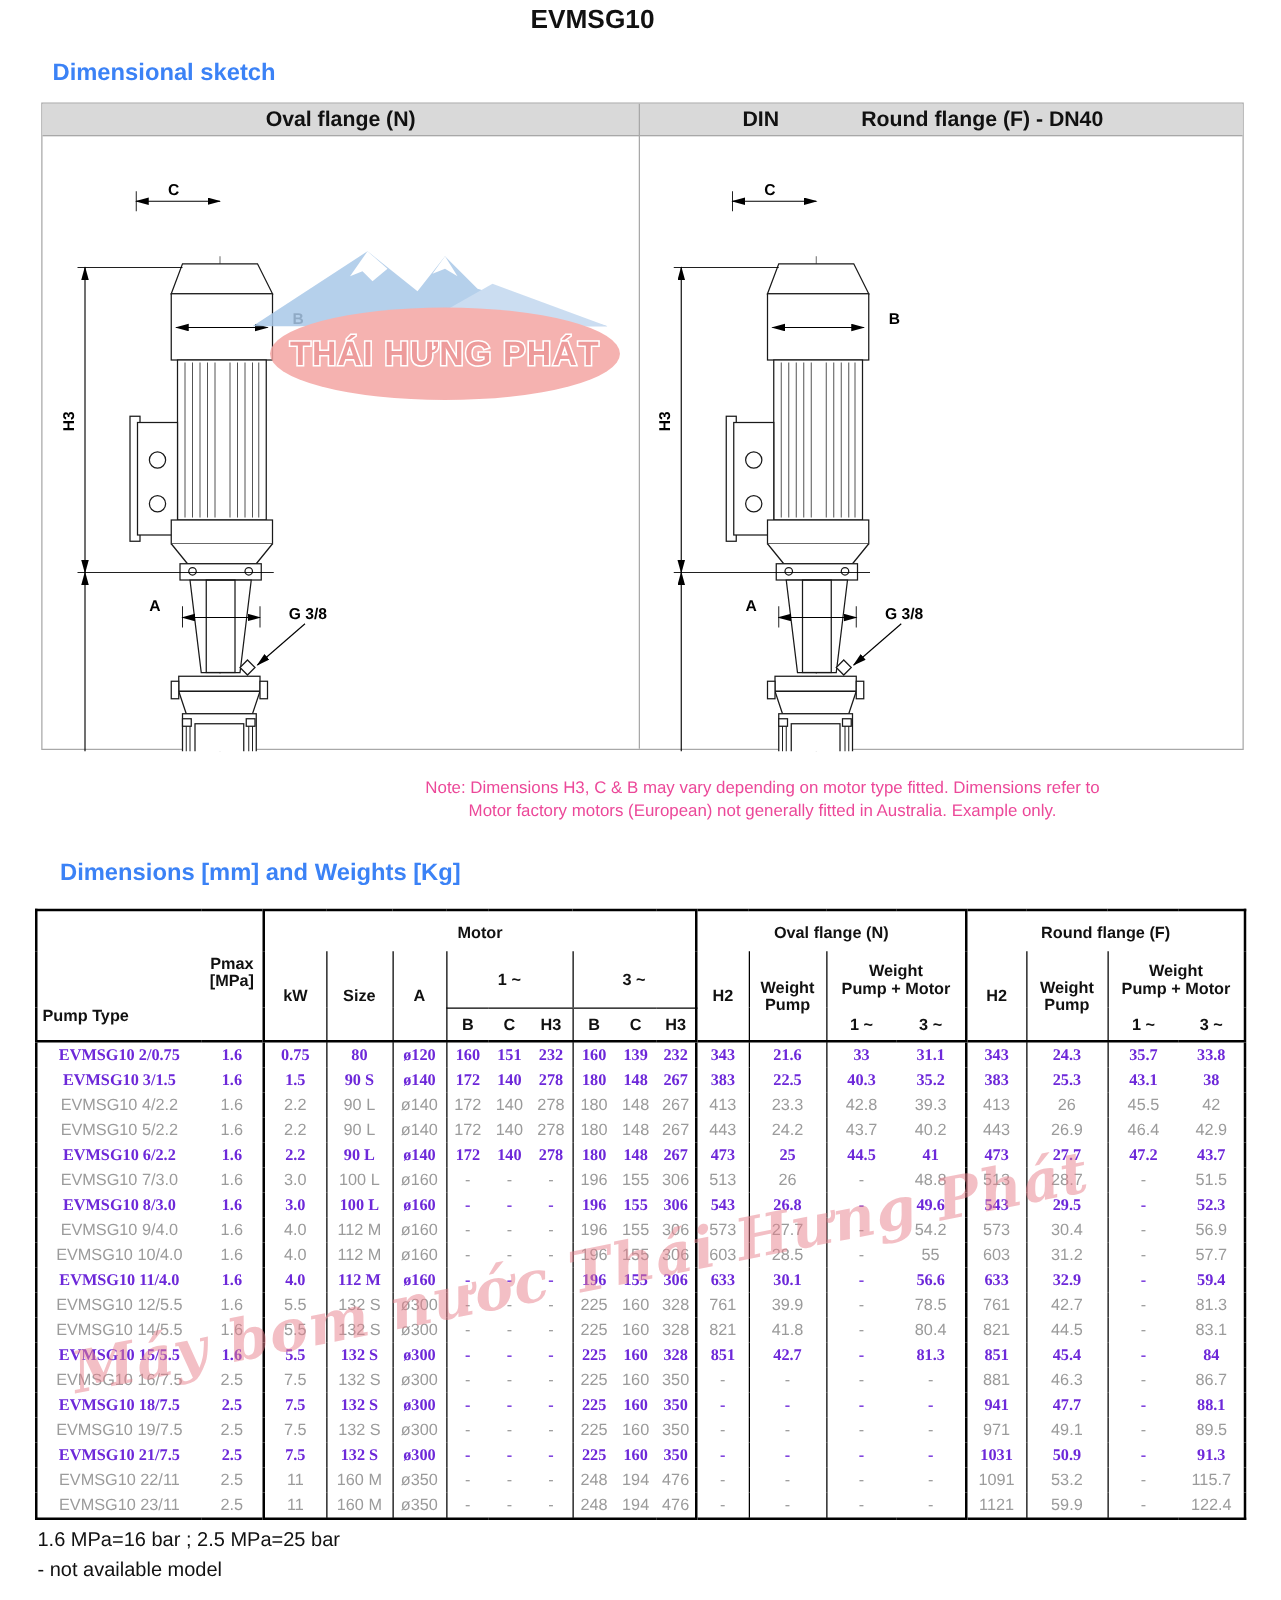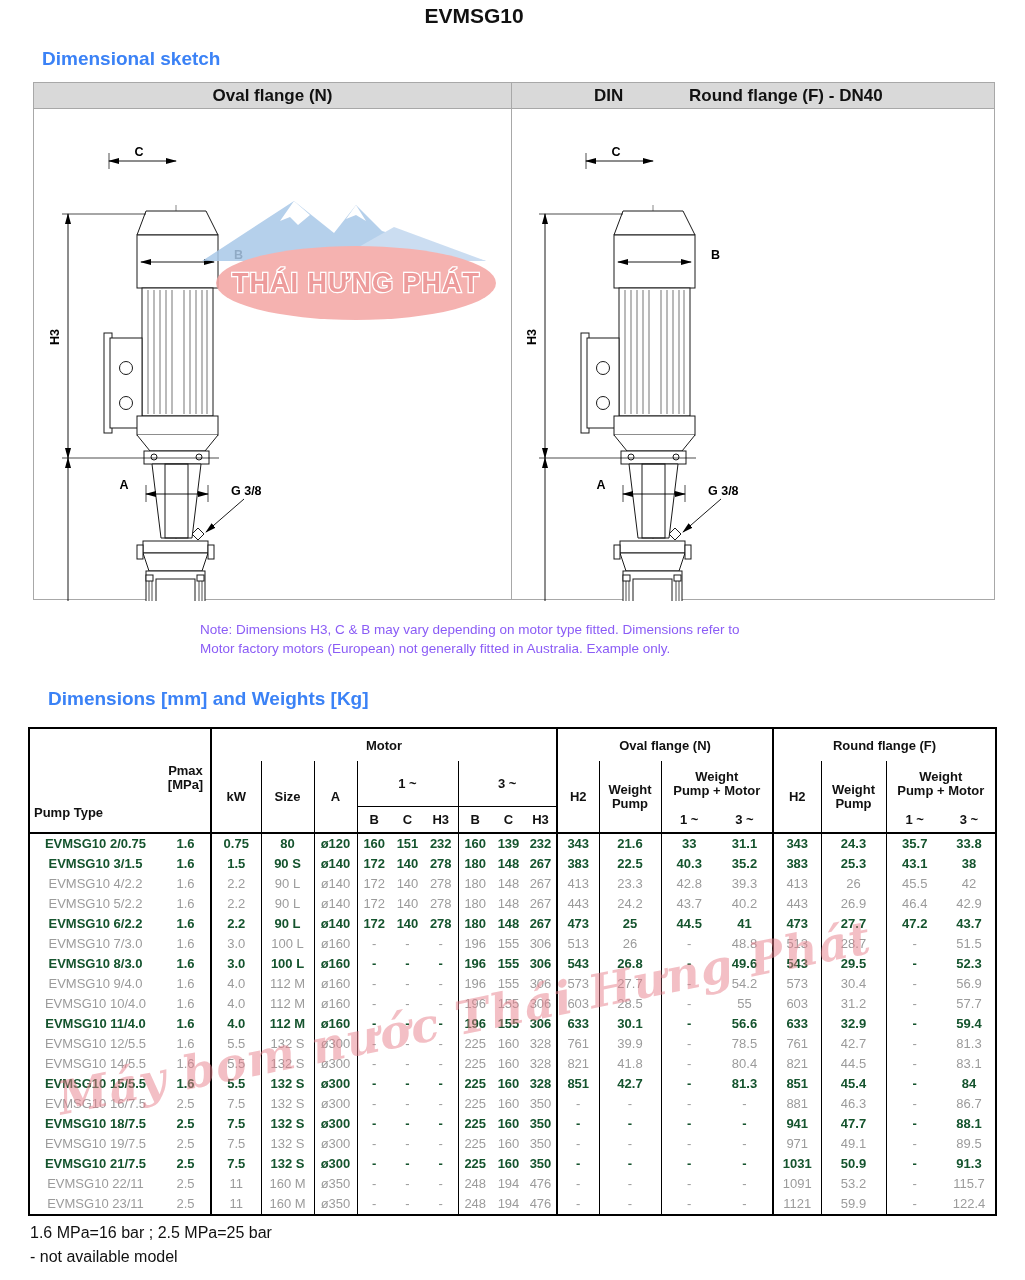--- a/index.html
+++ b/index.html
@@ -24,40 +24,40 @@
 
   svg .ln { stroke:#1a1a1a; stroke-width:1; fill:none; }
   svg .lw { stroke:#1a1a1a; stroke-width:1; fill:#fff; }
   svg .fin { stroke:#1a1a1a; stroke-width:0.6; fill:none; }
   svg .dim { stroke:#000; stroke-width:0.9; fill:none; }
   svg .ext { stroke:#000; stroke-width:0.7; fill:none; }
   svg .cl  { stroke:#555; stroke-width:0.7; fill:none; stroke-dasharray:10 3 2 3; }
   svg .dl  { font:bold 12.5px "Liberation Sans", sans-serif; fill:#000; }
   svg .blk { fill:#000; stroke:none; }
 
-  .note { position:absolute; left:200px; top:620px; width:820px; text-align:left;
-          font-size:13.5px; line-height:19px; color:#8b5cf6; }
+  .note { position:absolute; left:200px; top:620px; width:820px; text-align:center;
+          font-size:13.5px; line-height:19px; color:#ec4899; }
 
   
   table.spec { position:absolute; left:28px; top:727px; width:967px; border-collapse:collapse;
                table-layout:fixed; border:2px solid #000; font-size:13px; color:#111; }
   table.spec th { font-weight:bold; font-size:13px; padding:0; }
   table.spec td { text-align:center; padding:0; height:20px; line-height:20px; white-space:nowrap; overflow:hidden; }
   .h1 { height:33px; } .h2r { height:45px; } .h3r { height:27px; }
   .BL { border-left:2px solid #000; }
   .bl { border-left:1px solid #000; }
   .bb { border-bottom:1px solid #000; }
   tbody.specbody { border-top:2px solid #000; }
   .th-name { text-align:left !important; vertical-align:bottom; padding:0 0 12px 4px !important; }
   .th-pmax { vertical-align:bottom; padding-bottom:6px !important; }
   .vmid { vertical-align:middle; }
   .two-line span { display:block; line-height:14px; }
   .two-line { vertical-align:middle; }
   td.c-name { text-align:left; padding-left:4px; }
-  tr.rb { font-weight:bold; color:#14532d; }
+  tr.rb { font-weight:bold; color:#6d28d9;font-family:Liberation Serif, serif; }
   tr.rg { font-weight:normal; color:#9b9b9b; }
 
   .footer-line { position:absolute; left:30px; font-size:16px; color:#111; }
 
   .wm-diag { position:absolute; left:58px; top:1072px; width:880px; font-family:"DejaVu Serif", serif;
              font-style:italic; font-weight:bold; font-size:46px; letter-spacing:1px;
              color:rgba(232,127,140,0.5); transform:rotate(-11.3deg); transform-origin:0 50%;
              pointer-events:none; white-space:nowrap; }
 </style>
 </head>

